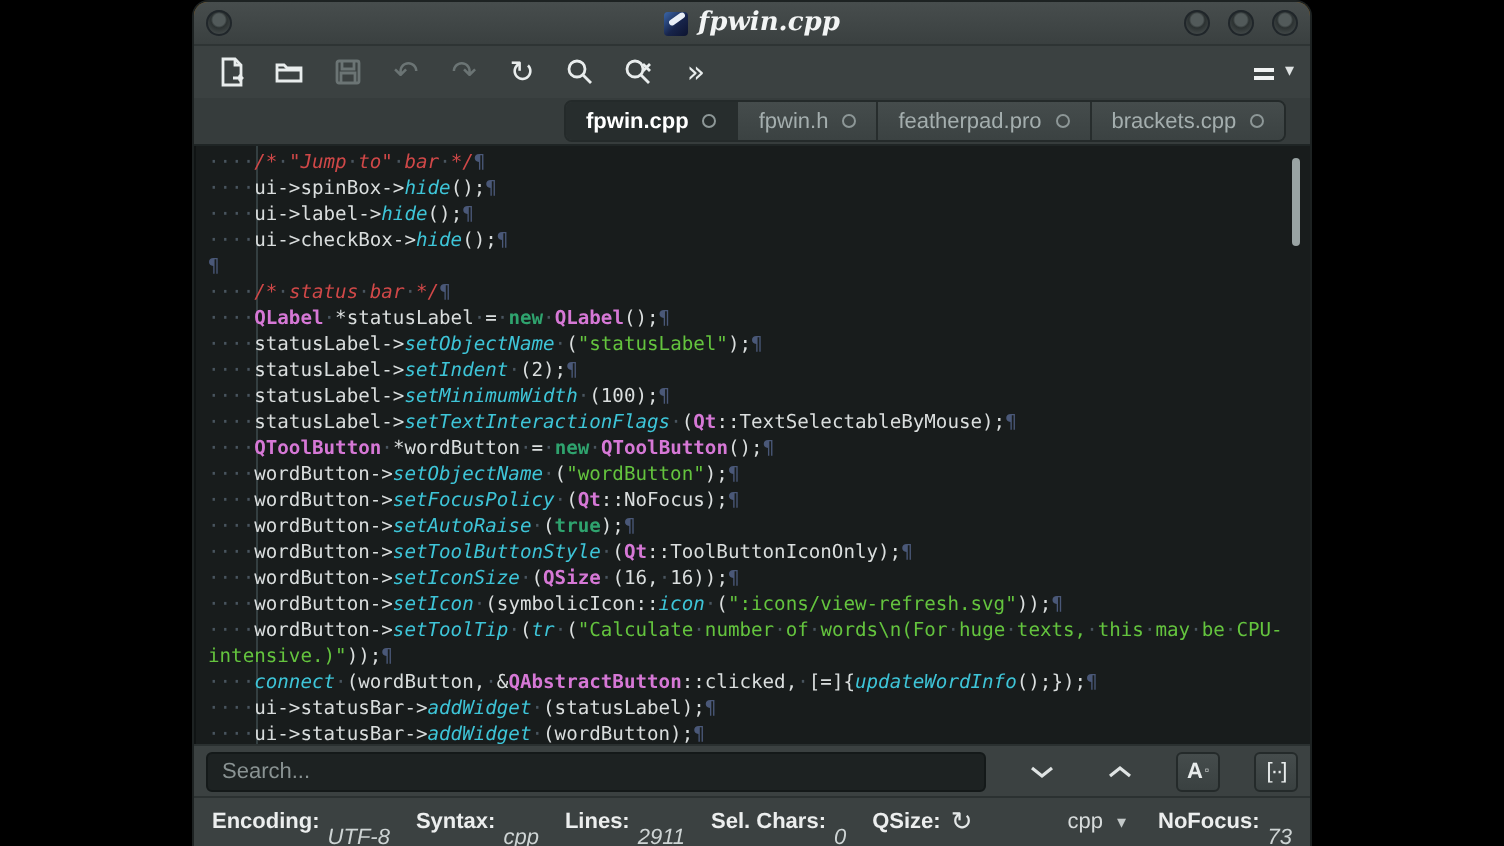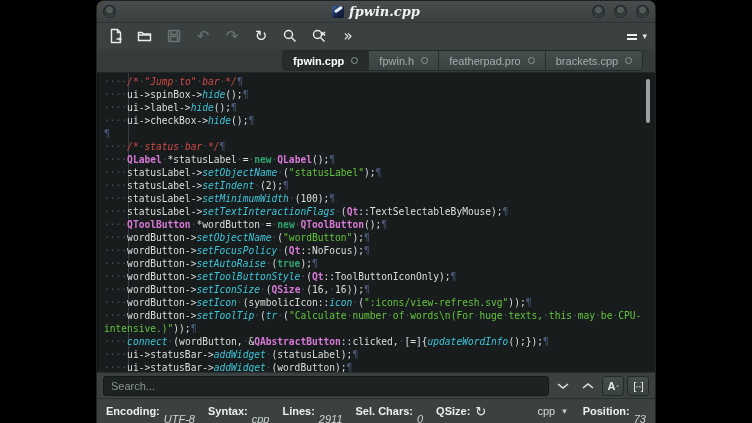--- a/index.html
+++ b/index.html
@@ -61,21 +61,21 @@
   .fn{color:#3ec5d8;font-style:italic;}
   .cl{color:#d678d6;font-weight:bold;margin-top:16px;}
   .kw{color:#2fa36e;font-weight:bold;}
   .st{color:#64c43e;}
   .pi{color:#4a5878;}
   .dot{color:#49555f;}
   .scroll-thumb{position:absolute;right:5px;top:6px;width:4px;height:44px;background:#99a3a3;
                 border-radius:2px;}
   
   .searchbar{height:26px;flex:0 0 26px;background:#3b4141;display:flex;align-items:center;
-             padding:0 6px;gap:3px;border-top:1px solid #2a3030;justify-content:space-between;}
+             padding:0 6px;gap:17px;border-top:1px solid #2a3030;justify-content:space-between;}
   .search-input{width:462px;height:20px;background:#1d2222;border:1px solid #141919;
                 border-radius:3px;color:#d6dada;font-size:11px;padding:0 7px;outline:none;}
   .search-input::placeholder{color:#8a9393;}
   .sbtn{height:20px;min-width:22px;display:flex;align-items:center;justify-content:center;
         color:#dfe3e3;background:transparent;border:none;padding:0 2px;}
   .sbtn.boxed{background:linear-gradient(#454c4c,#3a4141);border:1px solid #242a2a;border-radius:3px;
               font-size:11px;font-weight:bold;color:#e8ecec;}
   .sbtn .stroke{stroke:#dfe3e3;fill:none;stroke-width:1.6;}
   .mc-mark{font-size:6px;vertical-align:super;margin-left:1px;}
   .ww-label{font-weight:normal;letter-spacing:-1px;font-size:11px;}
@@ -233,20 +233,20 @@
             <b>QSize:</b>
             <span class="refresh-glyph">↻</span>
           </div>
         </div>
       <div class="status-right">
         <div class="syntax-combo">
           <span>cpp</span>
           <span class="combo-caret">▾</span>
         </div>
         <div class="sitem pos">
-          <b>Position:</b>
+          <b>NoFocus:</b>
             <i>73</i>
         </div>
       </div>
     </div>
 
   </div>
 </div>
 
 </body></html>

